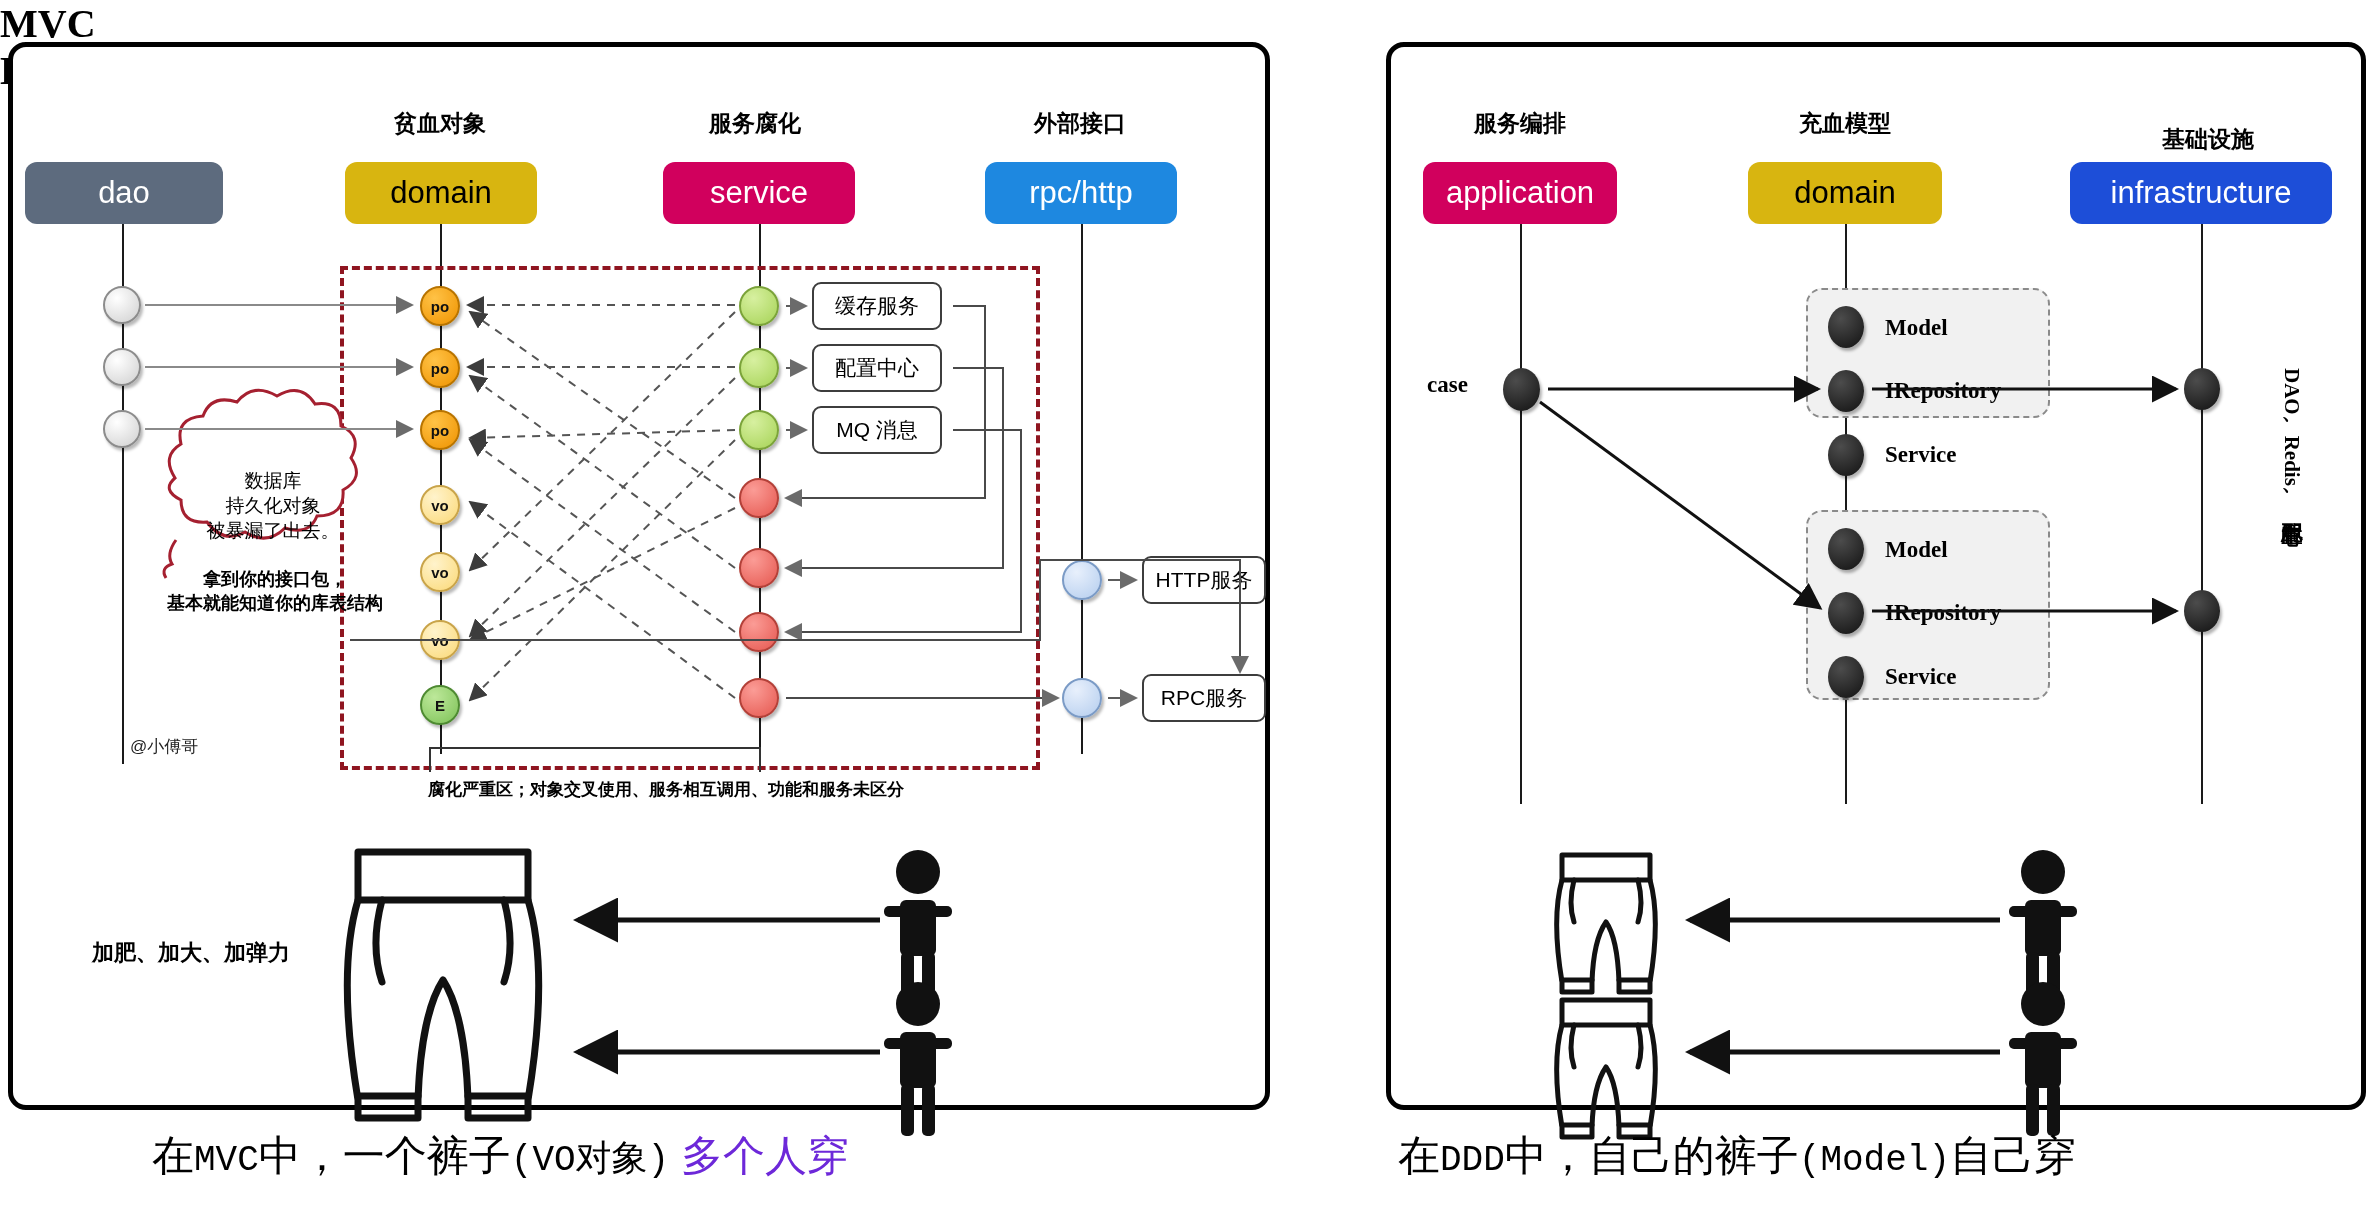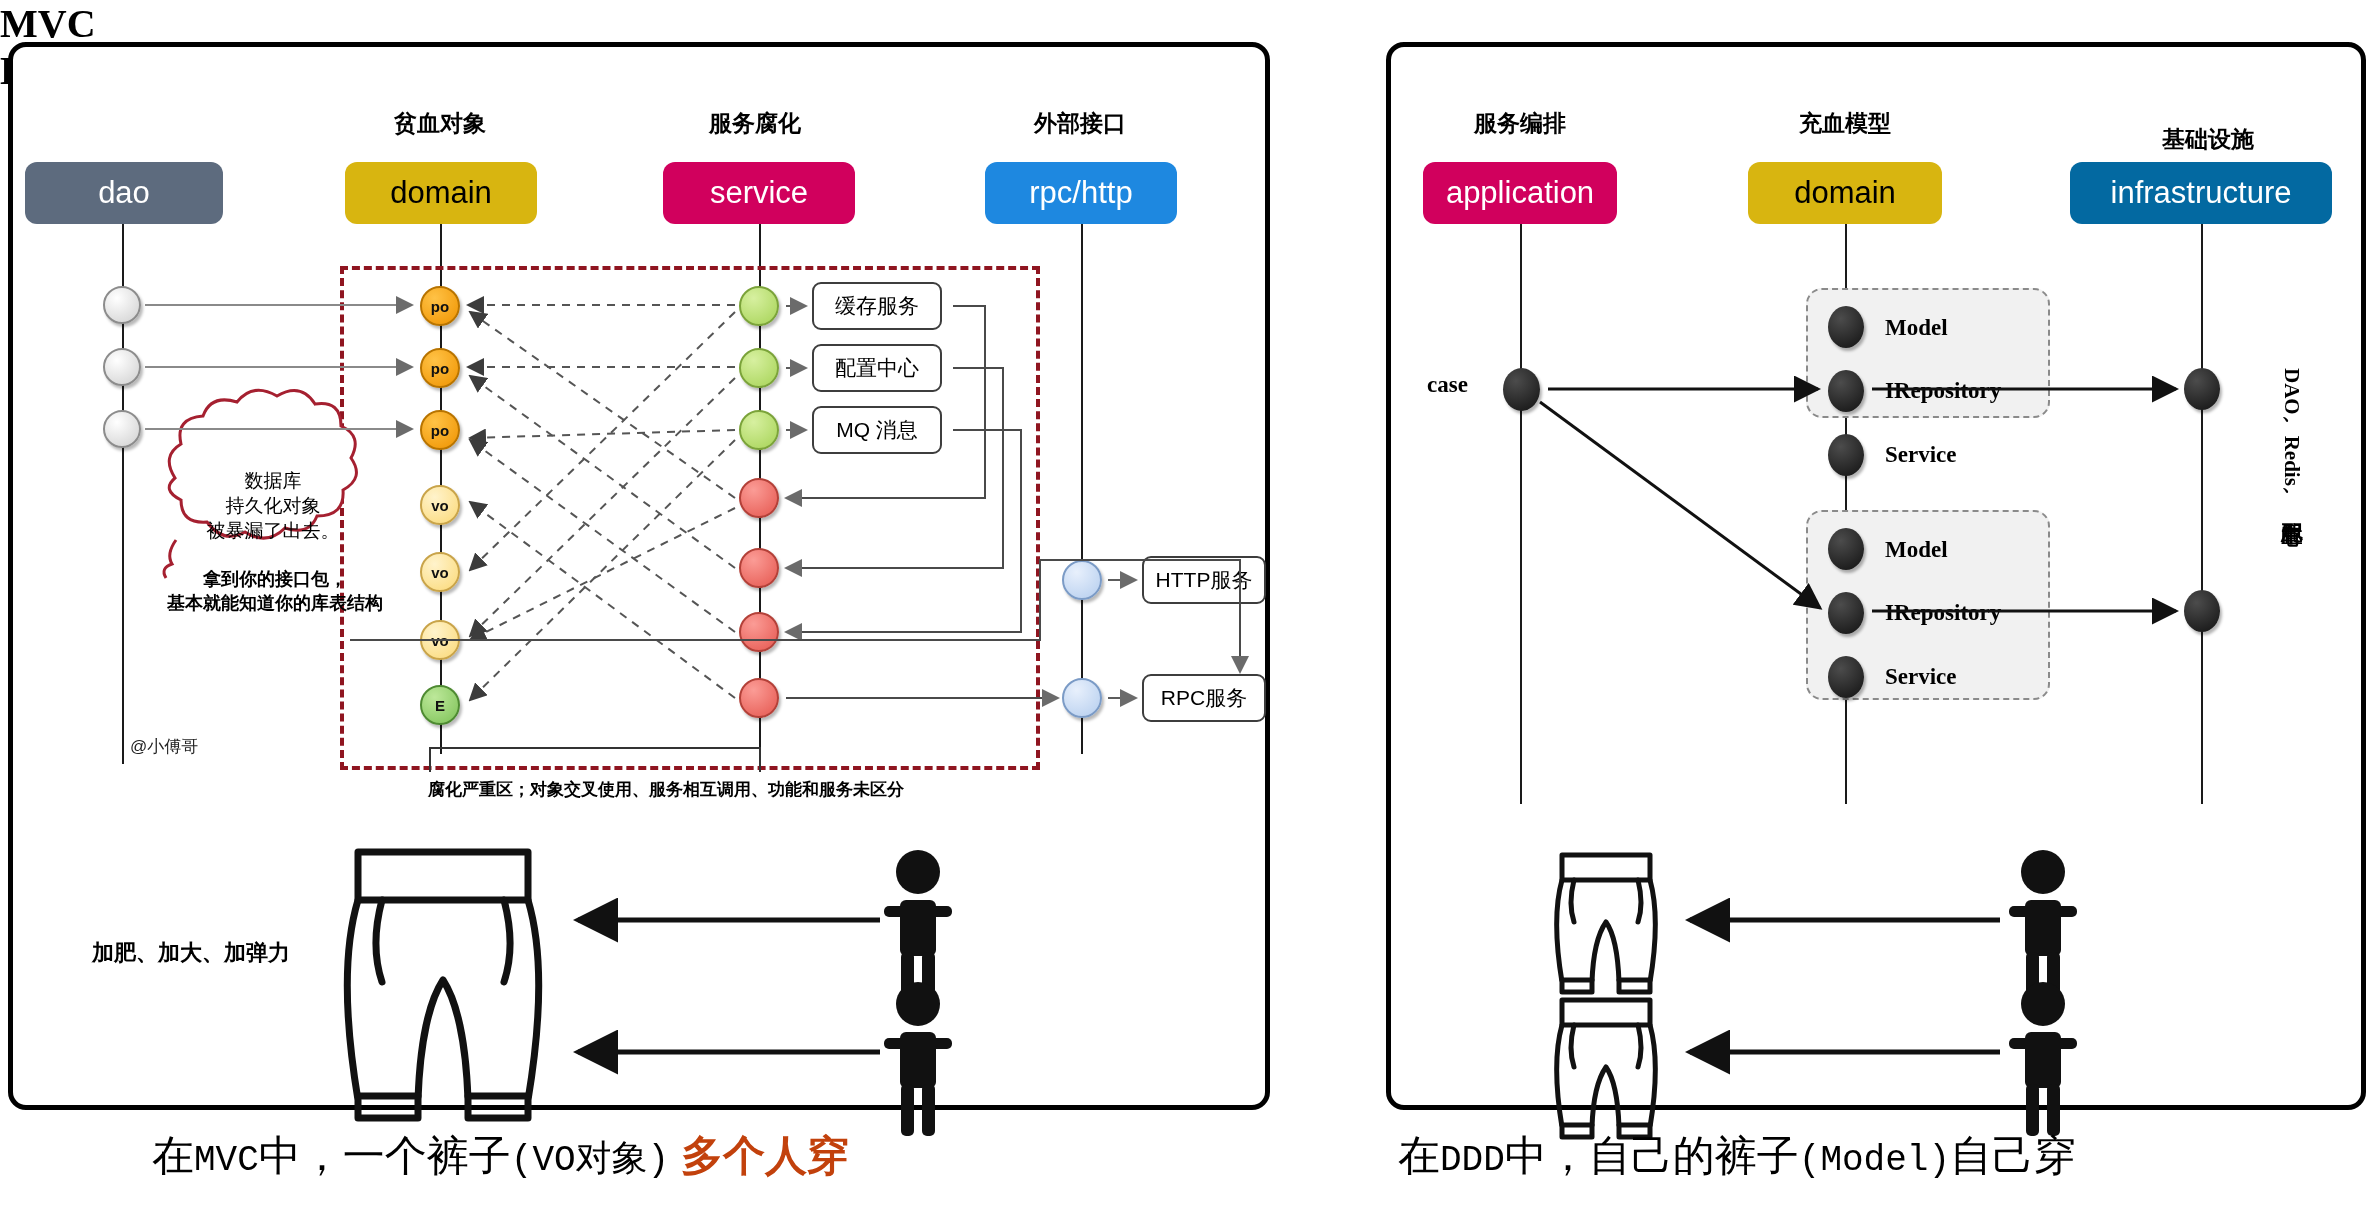--- a/index.html
+++ b/index.html
@@ -10,21 +10,21 @@
   .lanebox{position:absolute;border-radius:12px;display:flex;align-items:center;justify-content:center;font-size:31px;box-sizing:border-box;white-space:nowrap;}
   .lifeline{position:absolute;width:2px;background:#1a1a1a;}
   .node{position:absolute;border-radius:50%;box-sizing:border-box;display:flex;align-items:center;justify-content:center;
         font-size:15px;font-weight:bold;color:#111;box-shadow:2px 3px 3px rgba(0,0,0,0.28);}
   .sbox{position:absolute;border:2px solid #3d3d3d;border-radius:9px;background:#fff;display:flex;align-items:center;justify-content:center;
         font-size:21px;color:#000;box-sizing:border-box;white-space:nowrap;}
   .redzone{position:absolute;border:4px dashed #8f1520;box-sizing:border-box;}
   .smalltxt{position:absolute;font-size:17px;font-weight:bold;color:#000;white-space:nowrap;}
   .cloudtxt{position:absolute;font-size:19px;color:#000;text-align:center;line-height:1.32;}
   .caption{position:absolute;font-size:42px;color:#000;white-space:nowrap;}
-  .caption .hl{color:#c2410c;font-weight:bold;margin-top:33px;}
+  .caption .hl{color:#6d28d9;font-weight:normal;margin-top:33px;}
   .caption .mono{font-family:"Liberation Mono","DejaVu Sans Mono",monospace;font-size:36px;}
   .ddgroup{position:absolute;border:2px dashed #8a8a8a;border-radius:16px;background:#f1f1f1;box-sizing:border-box;}
   .dnode{position:absolute;border-radius:50%;background:radial-gradient(circle at 35% 30%,#4c4c4c,#111);box-shadow:2px 3px 3px rgba(0,0,0,0.3);}
   .dlabel{position:absolute;font-family:"Liberation Serif","DejaVu Serif",serif;font-weight:bold;font-size:23px;color:#000;white-space:nowrap;}
   .vert{position:absolute;font-family:"Liberation Serif","DejaVu Serif",serif;font-weight:bold;font-size:21px;color:#000;
         writing-mode:vertical-rl;white-space:nowrap;}
   svg.ov{position:absolute;left:0;top:0;width:2374px;height:1206px;pointer-events:none;overflow:visible;}
   .watermark{position:absolute;font-size:17px;color:#222;}
 </style>
 </head>
@@ -181,21 +181,21 @@
 
 <div class="title" style="left:1400px;top:2px;">DDD</div>
 <div class="frame" style="left:1386px;top:42px;width:980px;height:1068px;"></div>
 
 <div class="colhead" style="left:1420px;top:108px;width:200px;">服务编排</div>
 <div class="colhead" style="left:1745px;top:108px;width:200px;">充血模型</div>
 <div class="colhead" style="left:2108px;top:124px;width:200px;">基础设施</div>
 
 <div class="lanebox" style="left:1423px;top:162px;width:194px;height:62px;background:#d1005d;color:#fff;">application</div>
 <div class="lanebox" style="left:1748px;top:162px;width:194px;height:62px;background:#d8b510;color:#000;">domain</div>
-<div class="lanebox" style="left:2070px;top:162px;width:262px;height:62px;background:#0369a1;color:#fff;">infrastructure</div>
+<div class="lanebox" style="left:2070px;top:162px;width:262px;height:62px;background:#1d4ed8;color:#fff;">infrastructure</div>
 
 <div class="lifeline" style="left:1520px;top:224px;height:580px;"></div>
 <div class="lifeline" style="left:1845px;top:224px;height:580px;"></div>
 <div class="lifeline" style="left:2201px;top:224px;height:580px;"></div>
 
 <div class="dlabel" style="left:1427px;top:372px;">case</div>
 <div class="dnode" style="left:1503px;top:368px;width:37px;height:43px;"></div>
 
 <div class="ddgroup" style="left:1806px;top:288px;width:244px;height:130px;"></div>
 <div class="dnode" style="left:1828px;top:306px;width:36px;height:42px;"></div>

